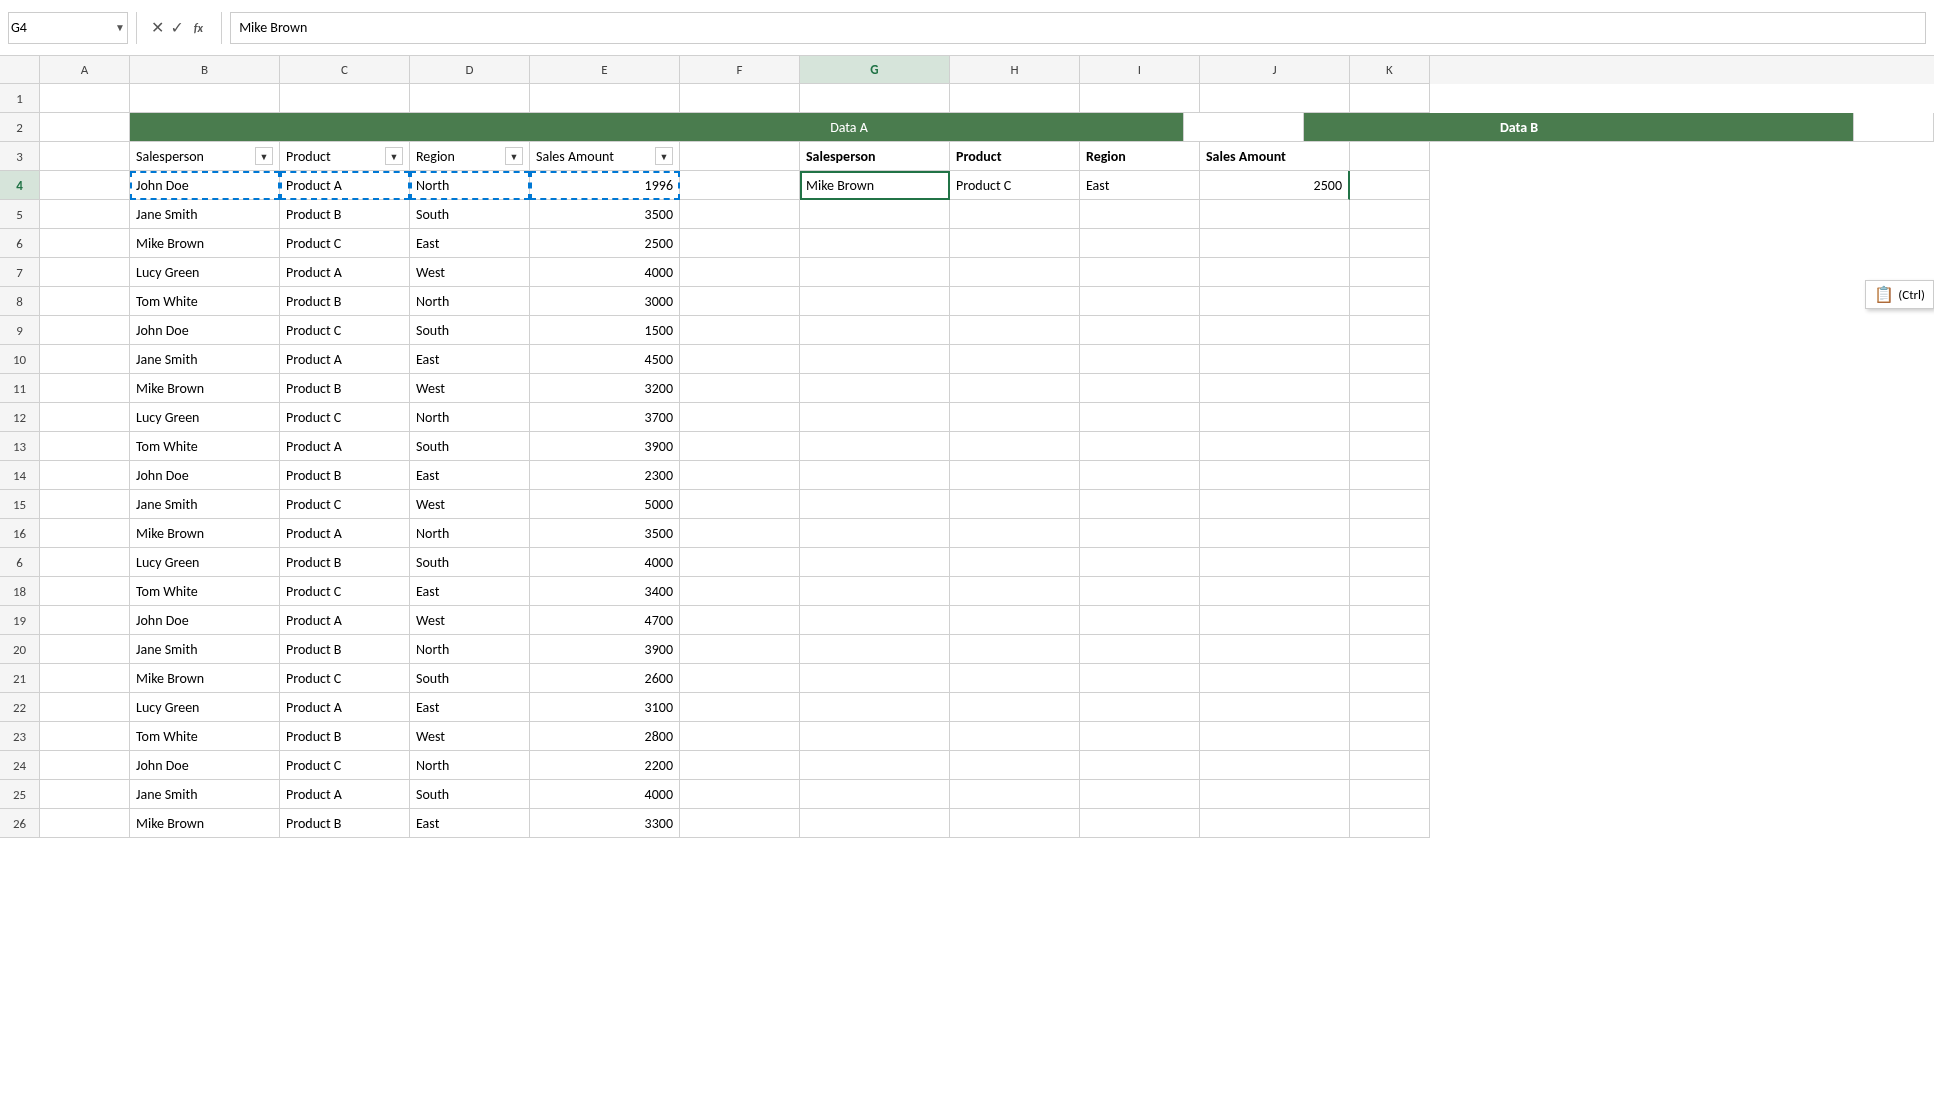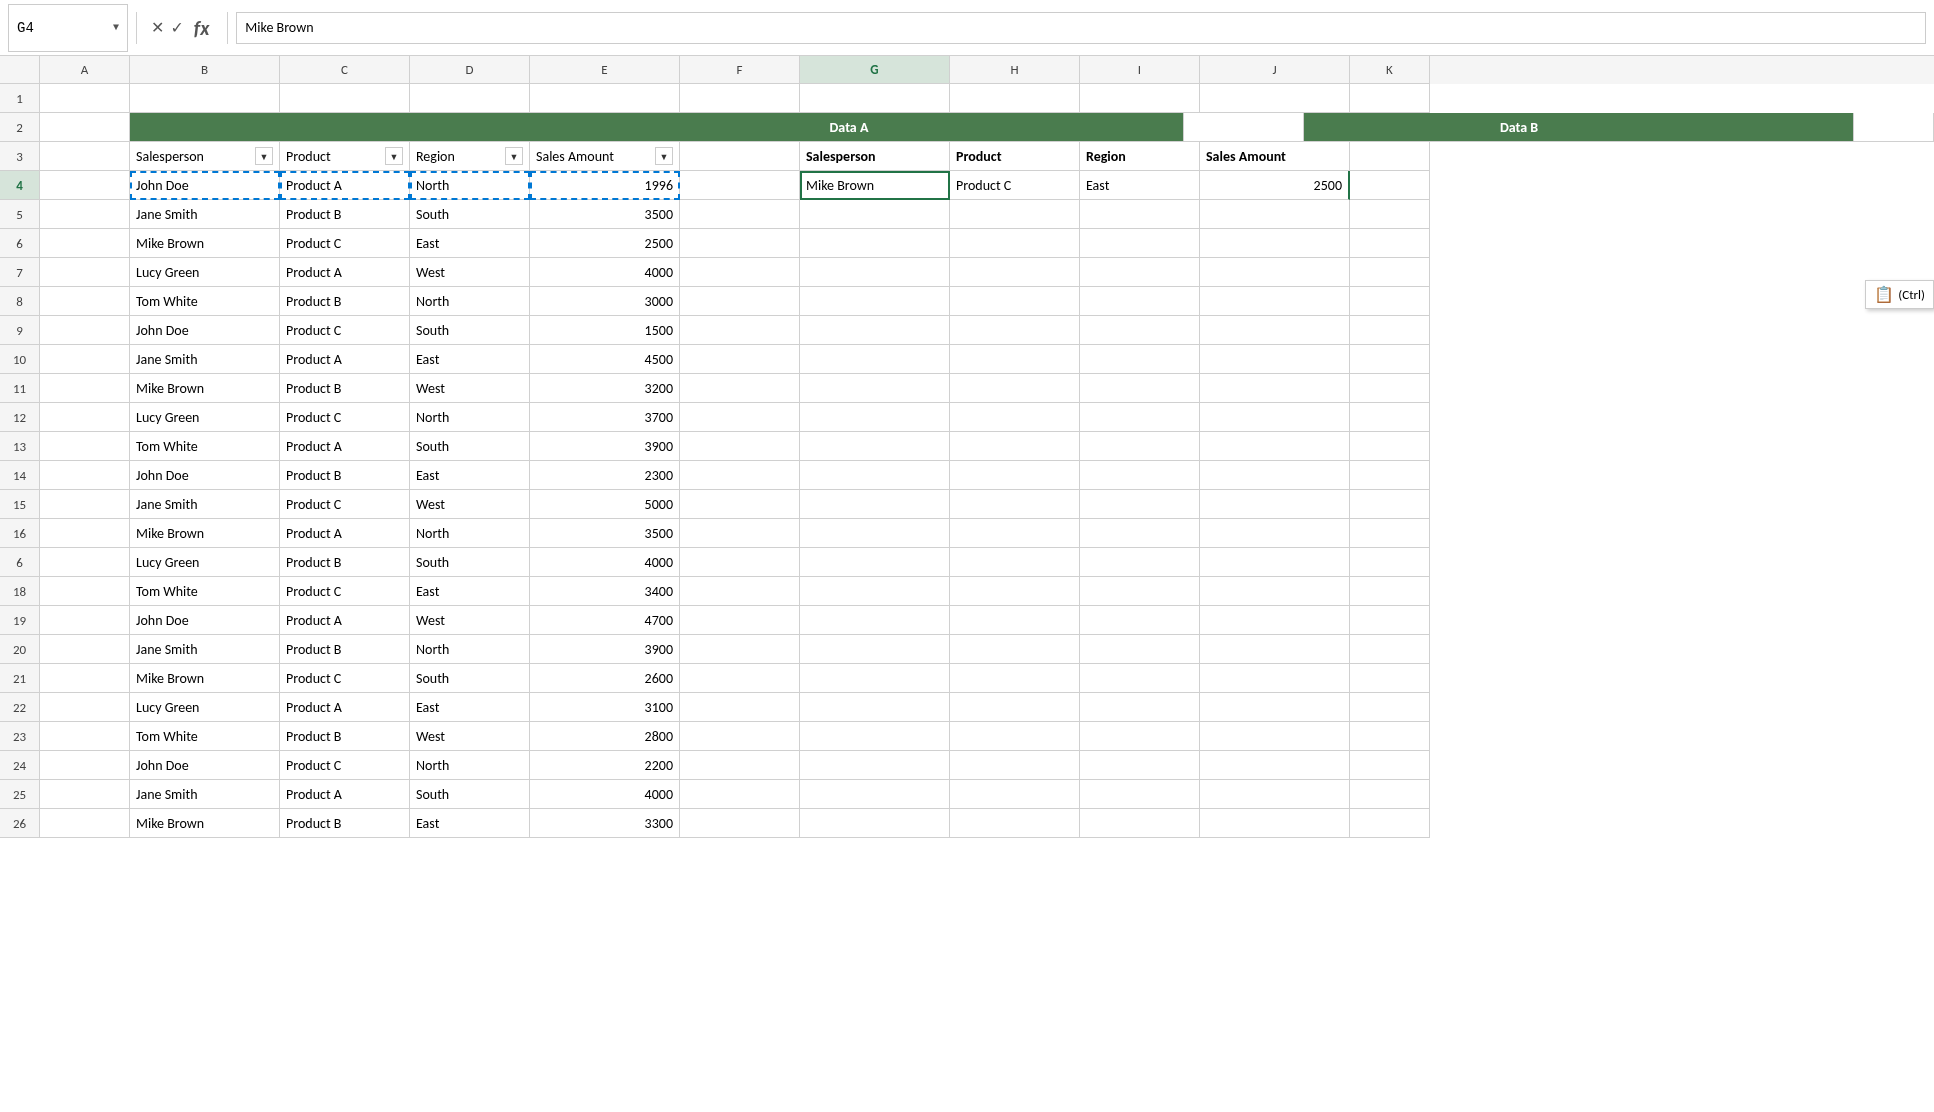--- a/index.html
+++ b/index.html
@@ -10,35 +10,34 @@
       display: flex;
       align-items: center;
       height: 56px;
       border-bottom: 1px solid #d0d0d0;
       background: #fff;
       padding: 0 8px;
       gap: 4px;
     }
     .name-box {
       width: 120px;
-      height: 48px;
+      height: 32px;
       border: 1px solid #ccc;
       display: flex;
       align-items: center;
-      padding: 0 8px;
+      padding: 0 2px;
       font-size: 14px;
       gap: 4px;
-      font-family: Liberation Mono, monospace;
     }
     .name-box-text { flex: 1; }
     .name-box-arrow { font-size: 10px; color: #555; }
     .formula-bar-divider { width: 1px; height: 32px; background: #d0d0d0; margin: 0 4px; }
     .formula-icons { display: flex; align-items: center; gap: 6px; padding: 0 6px; }
     .formula-icon { font-size: 16px; color: #555; cursor: pointer; }
-    .fx-icon { font-style: italic; font-weight: bold; color: #555; font-size: 20px; padding: 0 4px; }
+    .fx-icon { font-style: italic; font-weight: bold; color: #555; font-size: 12px; padding: 0 4px; }
     .formula-input {
       flex: 1;
       height: 32px;
       border: 1px solid #ccc;
       padding: 0 8px;
       font-size: 14px;
       font-family: Calibri, Arial, sans-serif;
     }
 
     
@@ -127,21 +126,21 @@
     .col-g { width: 150px; min-width: 150px; }
     .col-h { width: 130px; min-width: 130px; }
     .col-i { width: 120px; min-width: 120px; }
     .col-j { width: 150px; min-width: 150px; }
     .col-k { width: 80px; min-width: 80px; }
 
     
     .table-header-cell {
       background: #4a7c4e;
       color: white;
-      font-weight: 700;
+      font-weight: 400;
       font-size: 14px;
     }
 
     
     .col-subheader {
       display: flex;
       align-items: center;
       justify-content: space-between;
       width: 100%;
     }

